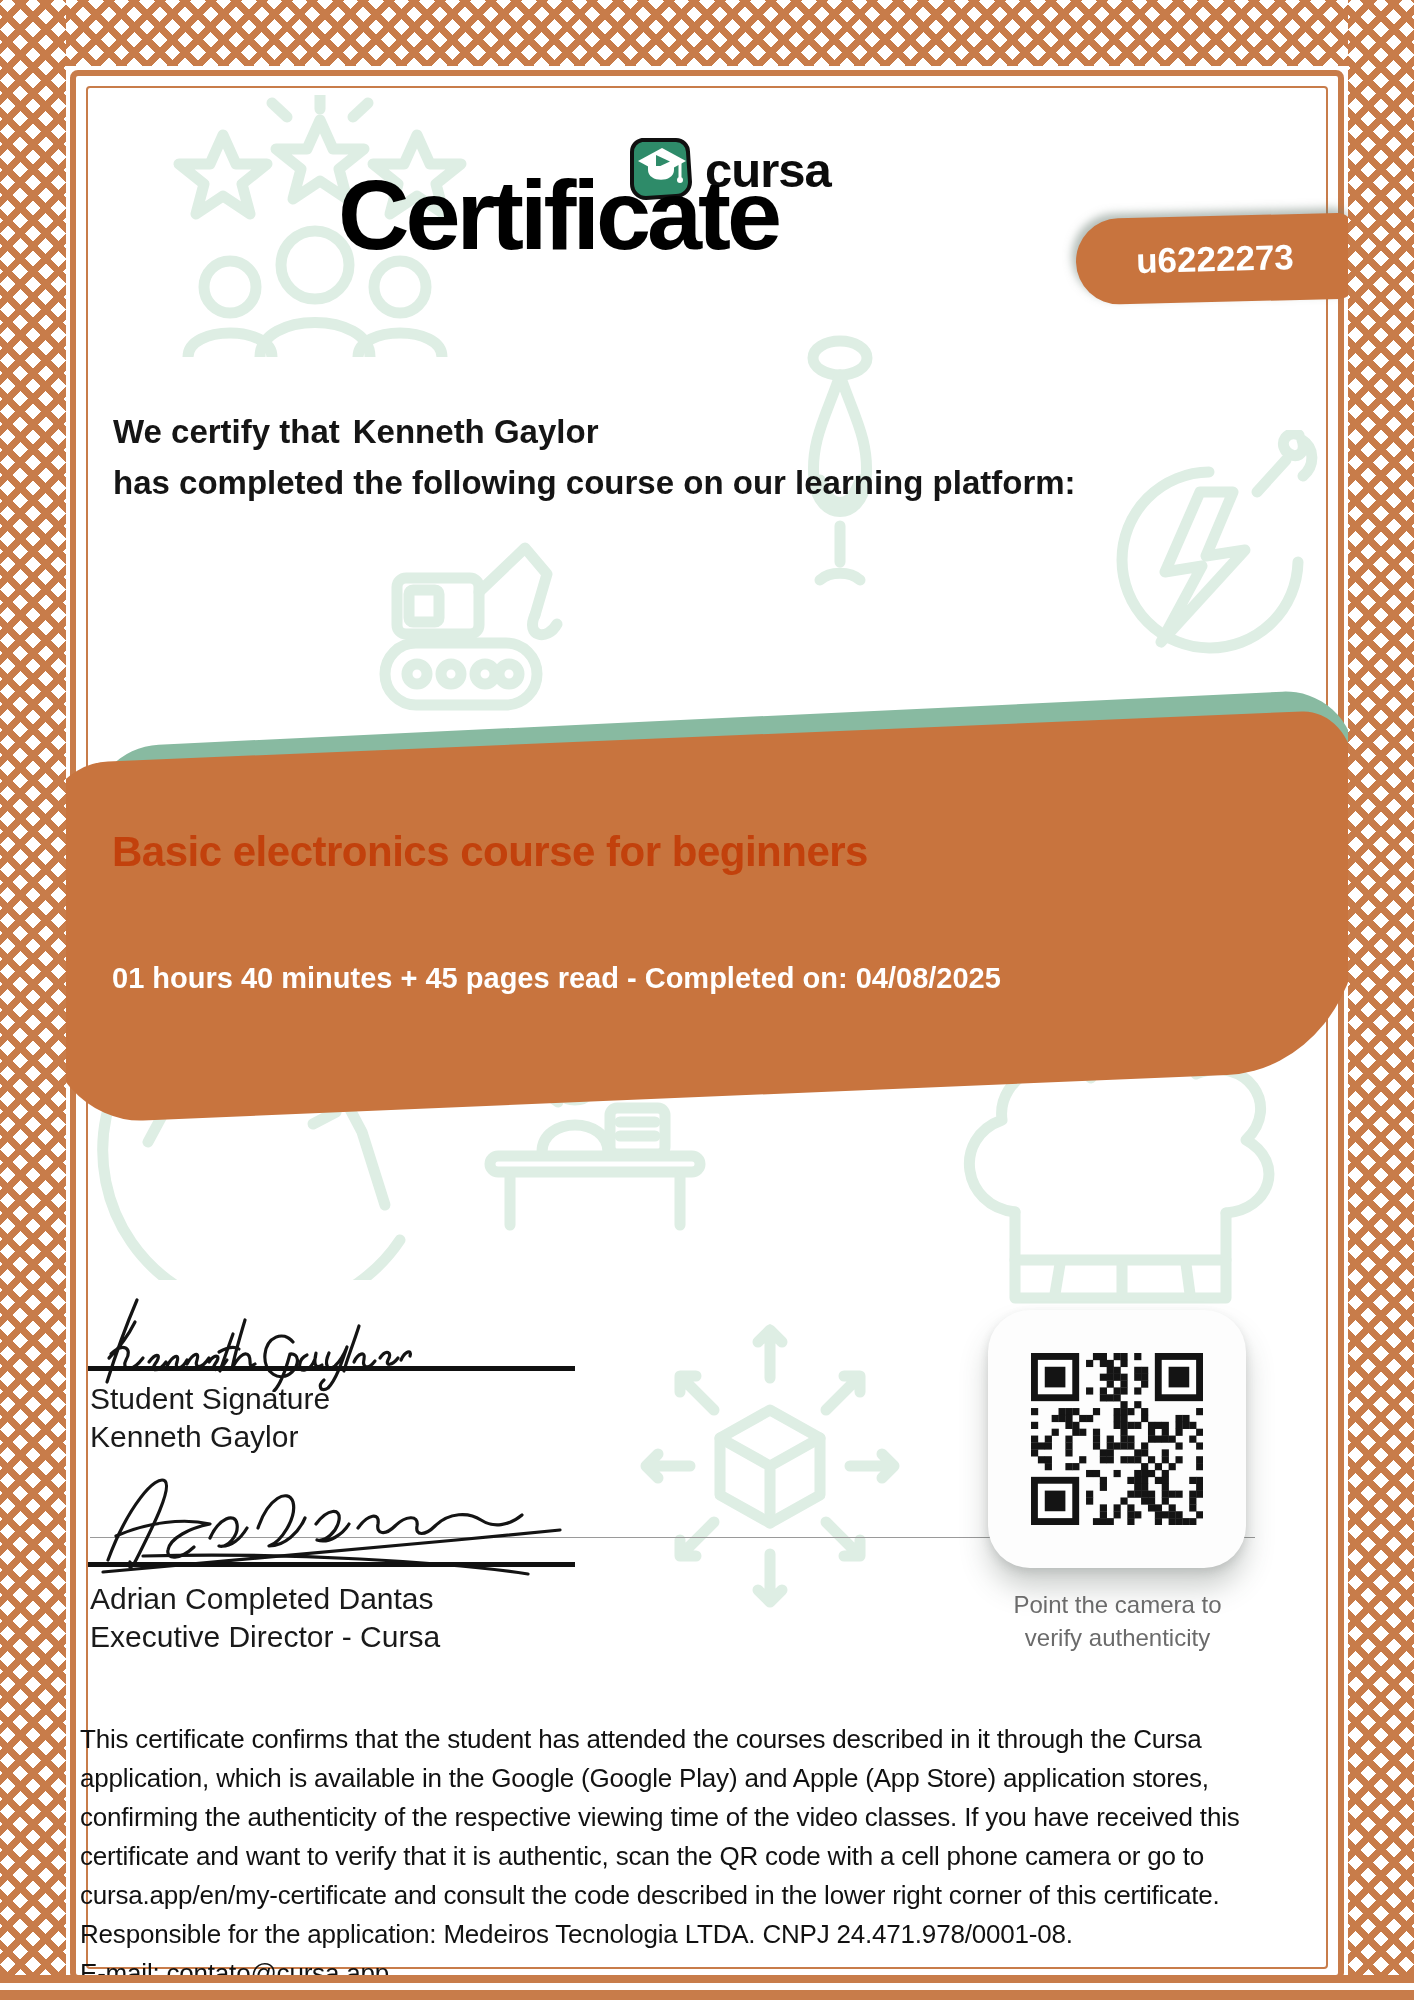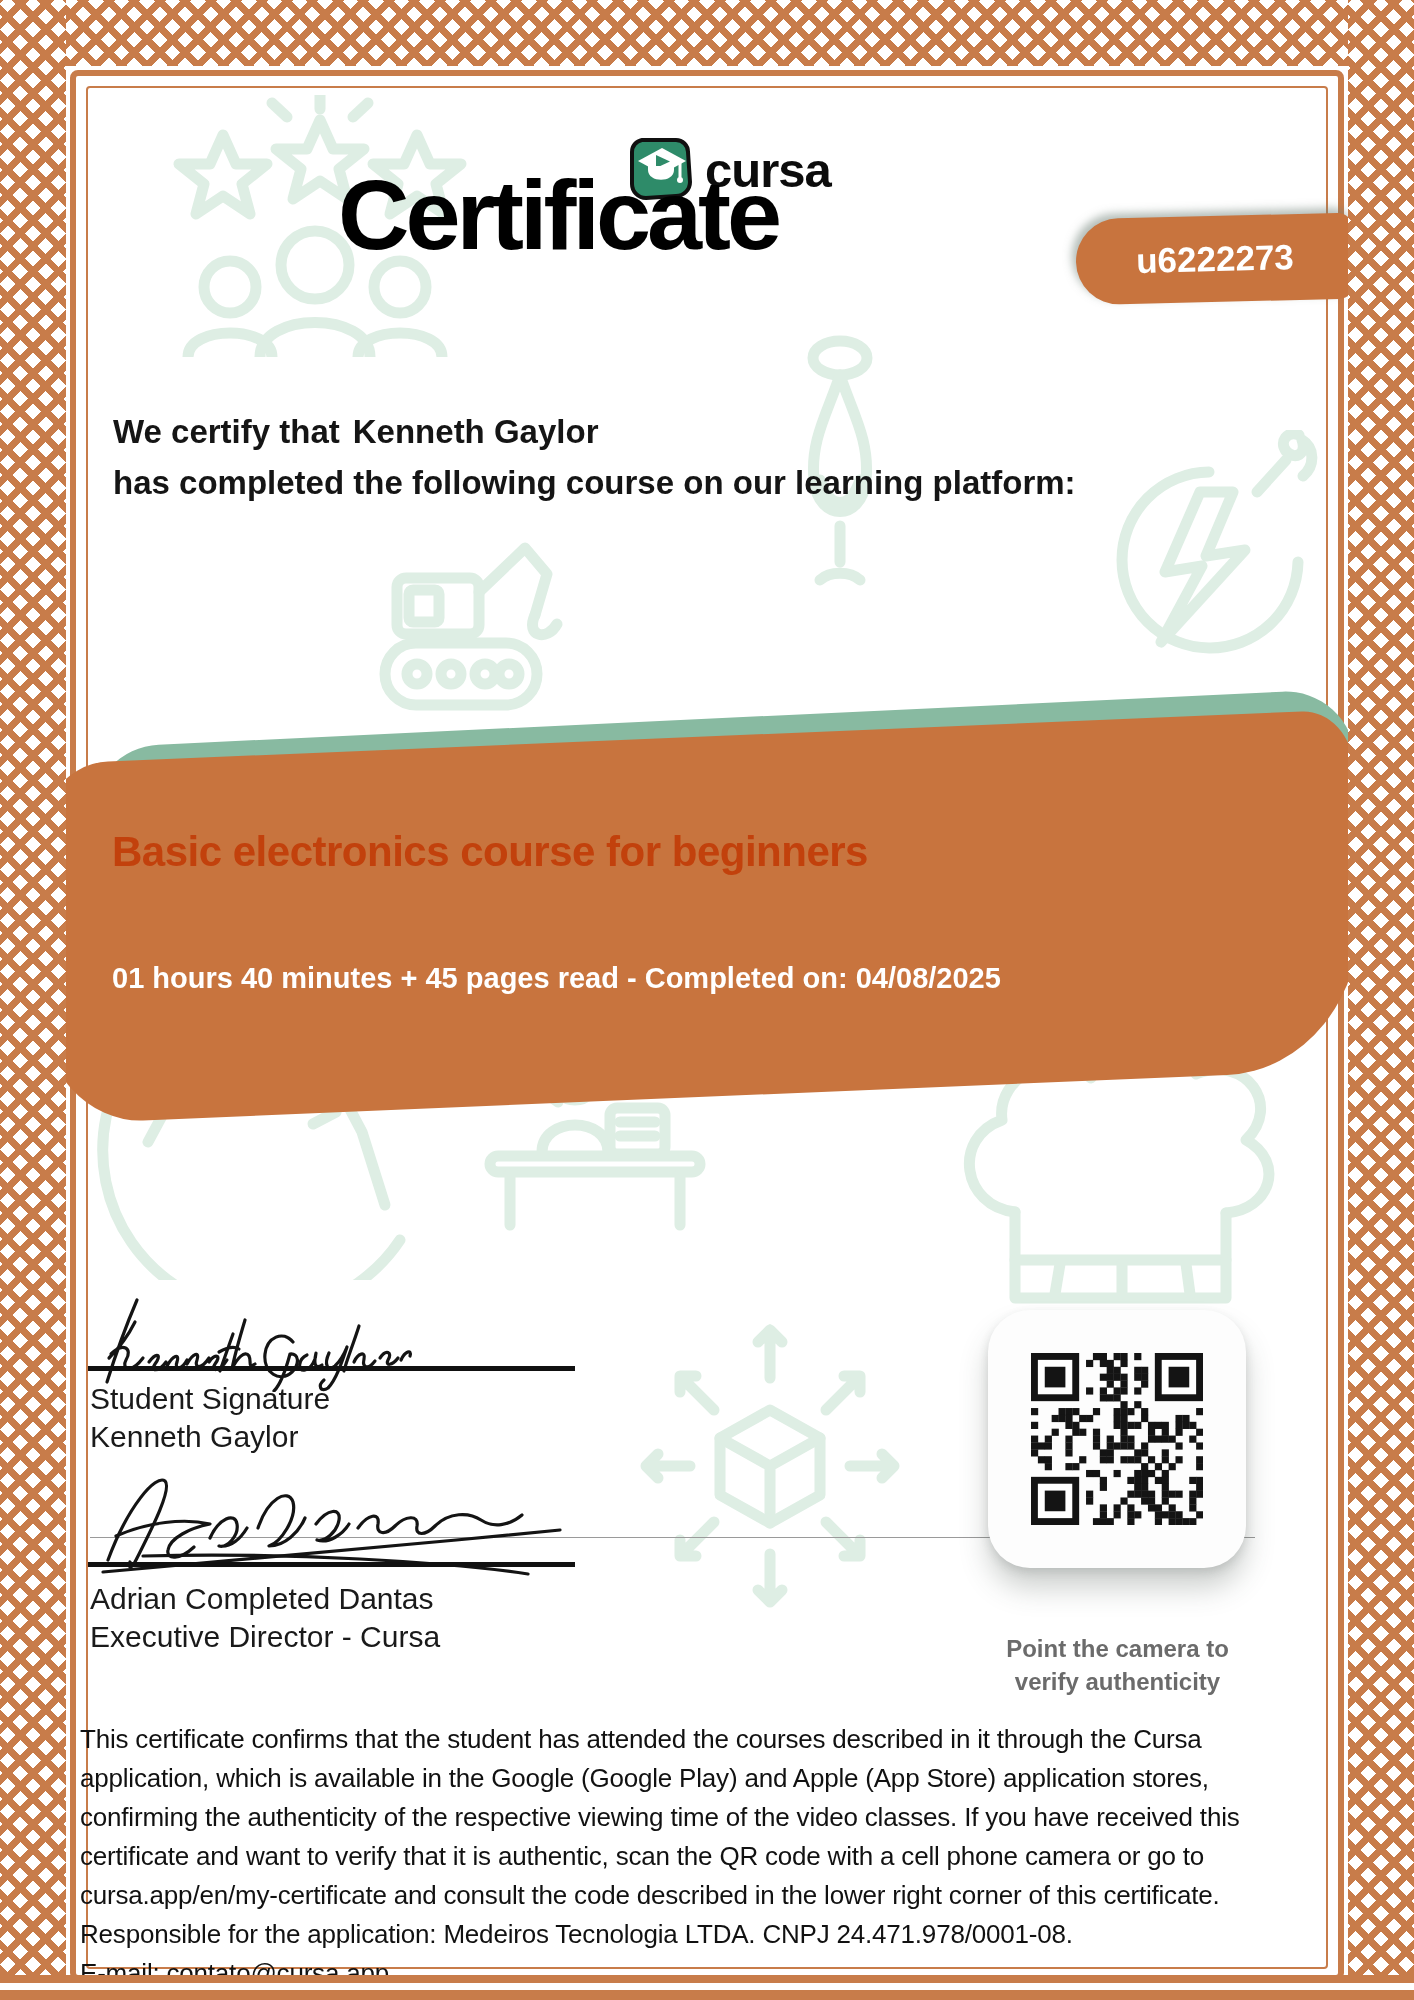--- a/index.html
+++ b/index.html
@@ -52,21 +52,21 @@
   .sig-script path{fill:none;stroke:#141414;stroke-width:3.2;stroke-linecap:round;stroke-linejoin:round;}
   .sig-line{position:absolute;left:88px;width:487px;height:5px;background:#111;z-index:3;}
   .sig-text{position:absolute;left:90px;z-index:3;color:#1a1a1a;font-size:30px;line-height:38px;}
   #sig-flourish{position:absolute;left:90px;top:1537px;width:1165px;height:1px;background:#9a9a9a;z-index:2;}
   
   #qr-card{position:absolute;left:988px;top:1310px;width:258px;height:258px;z-index:3;
     background:#fdfdfd;border-radius:42px;
     box-shadow:0 20px 28px rgba(60,70,65,.25), 0 4px 10px rgba(60,70,65,.15);
     display:flex;align-items:center;justify-content:center;}
   #qr-caption{position:absolute;left:965px;top:1588px;width:305px;text-align:center;z-index:3;
-    color:#6b6b6b;font-size:24px;font-weight:bold;line-height:33px;margin-top:44px;}
+    color:#6b6b6b;font-size:24px;font-weight:normal;line-height:33px;}
   
   #footer{position:absolute;left:80px;top:1720px;width:1280px;z-index:3;color:#111;
     font-size:26px;line-height:39px;letter-spacing:-0.2px;}
   #footer div{white-space:nowrap;}
 </style>
 </head>
 <body>
 
 <div id="page">
 

